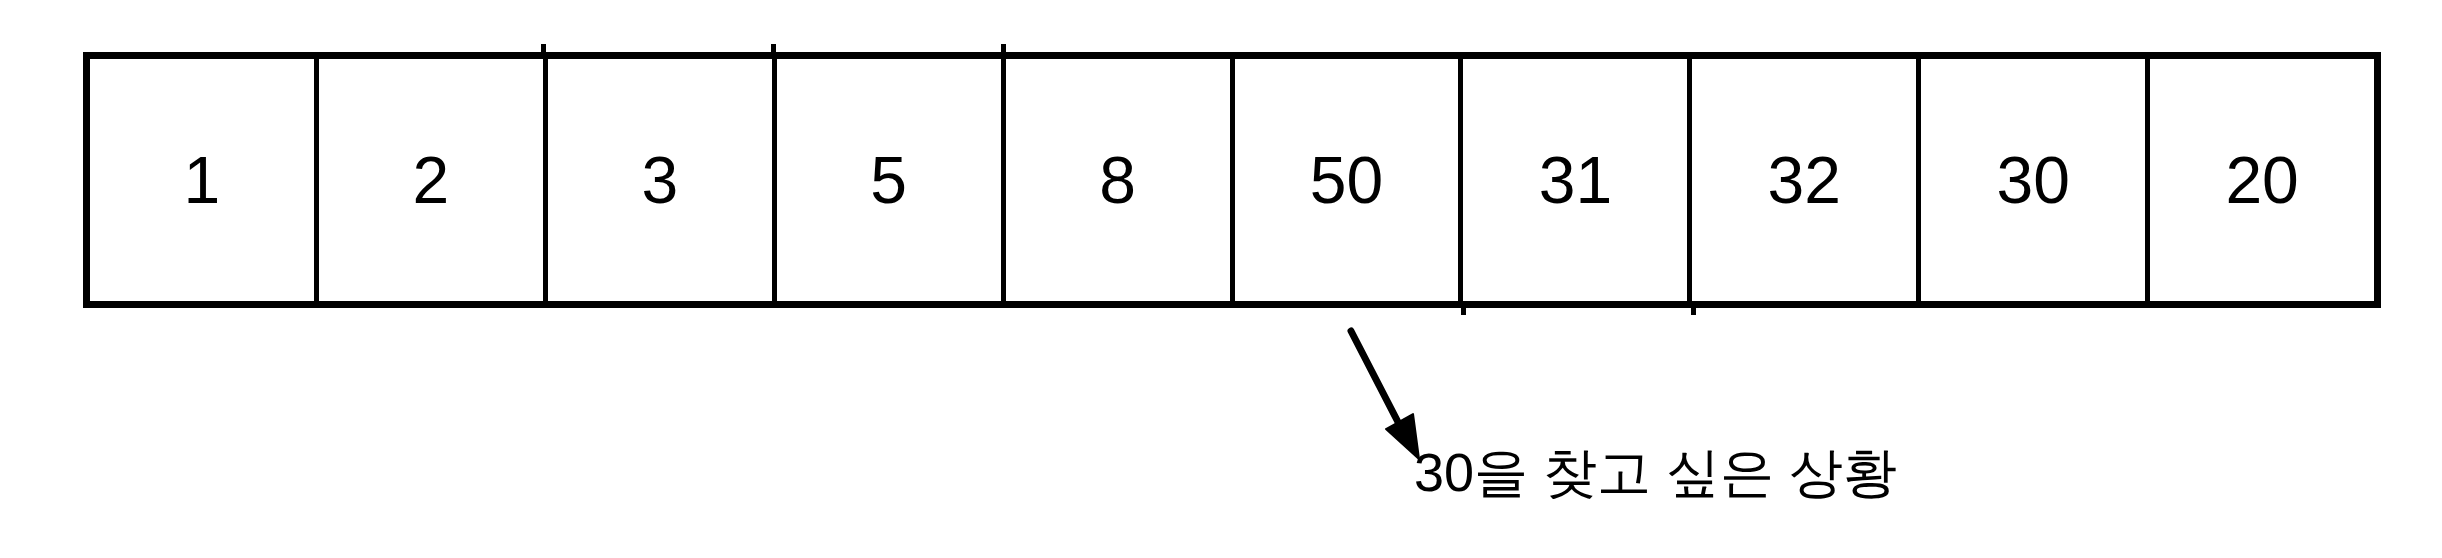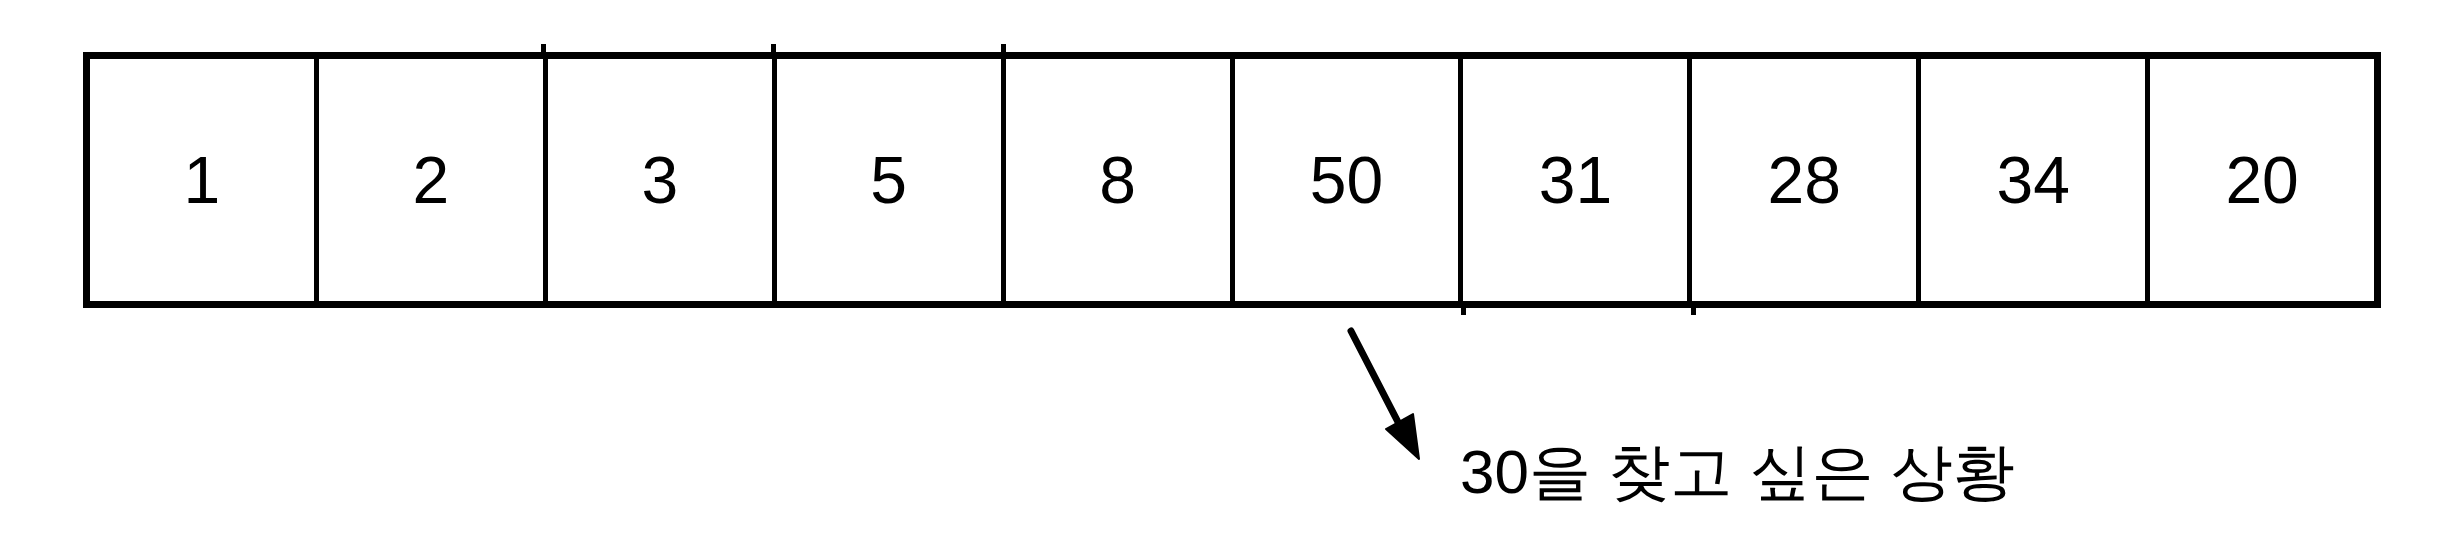--- a/index.html
+++ b/index.html
@@ -62,23 +62,23 @@
   .arrow-svg {
     position: absolute;
     left: 1330px;
     top: 318px;
     width: 110px;
     height: 150px;
   }
   
   .caption {
     position: absolute;
-    left: 1460px;
+    left: 1414px;
     top: 438px;
-    font-size: 62px;
+    font-size: 54px;
     line-height: 68px;
     color: #000000;
     white-space: nowrap;
     font-weight: 400;
   }
 </style>
 </head>
 <body>
 
 <div class="canvas">
@@ -100,24 +100,24 @@
       <div class="array-cell">
         <span class="cell-value">8</span>
       </div>
       <div class="array-cell">
         <span class="cell-value">50</span>
       </div>
       <div class="array-cell">
         <span class="cell-value">31</span>
       </div>
       <div class="array-cell">
-        <span class="cell-value">28</span>
+        <span class="cell-value">32</span>
       </div>
       <div class="array-cell">
-        <span class="cell-value">34</span>
+        <span class="cell-value">30</span>
       </div>
       <div class="array-cell">
         <span class="cell-value">20</span>
       </div>
     </div>
 
   <div class="tick t1"></div>
   <div class="tick t2"></div>
   <div class="tick t3"></div>
   <div class="tick b1"></div>

